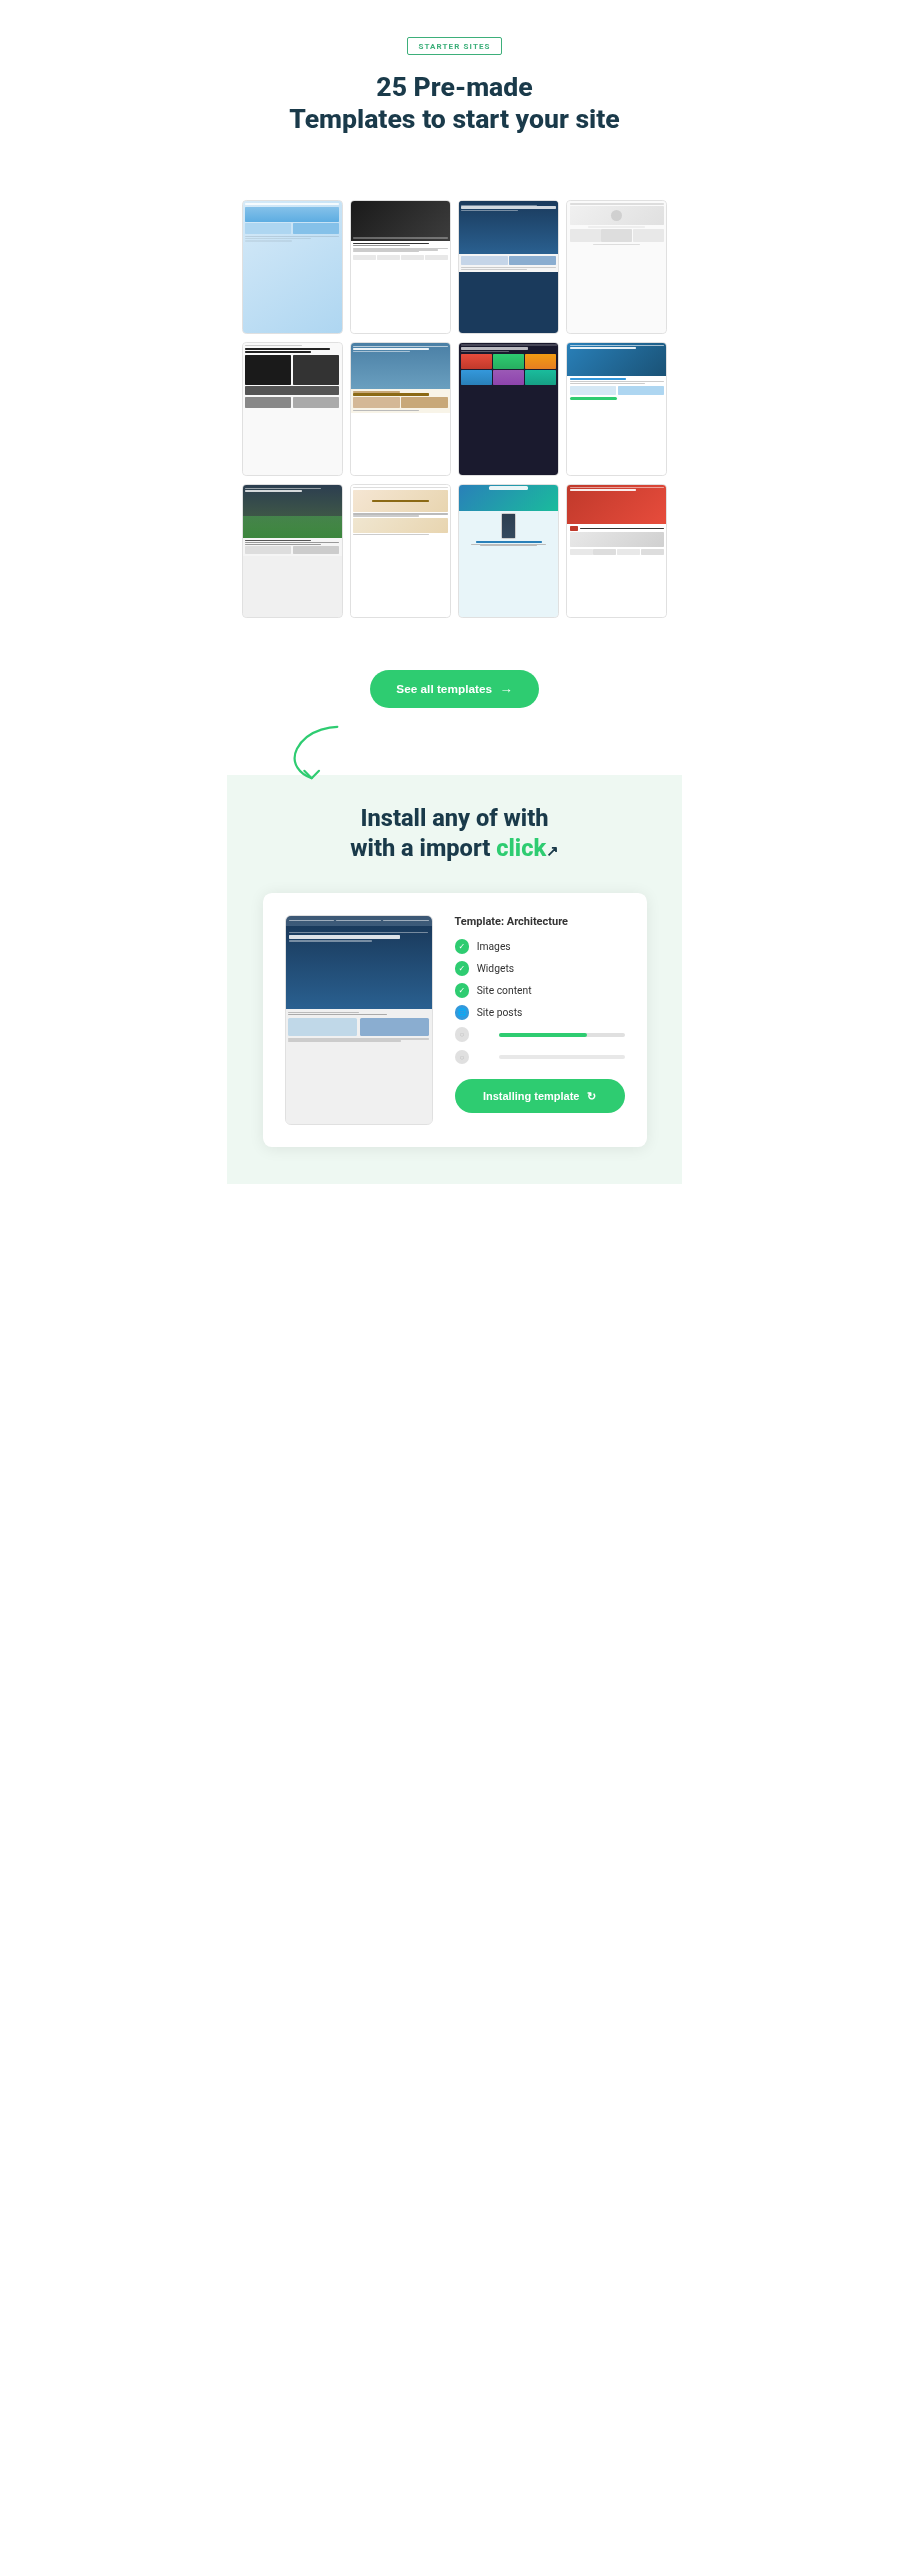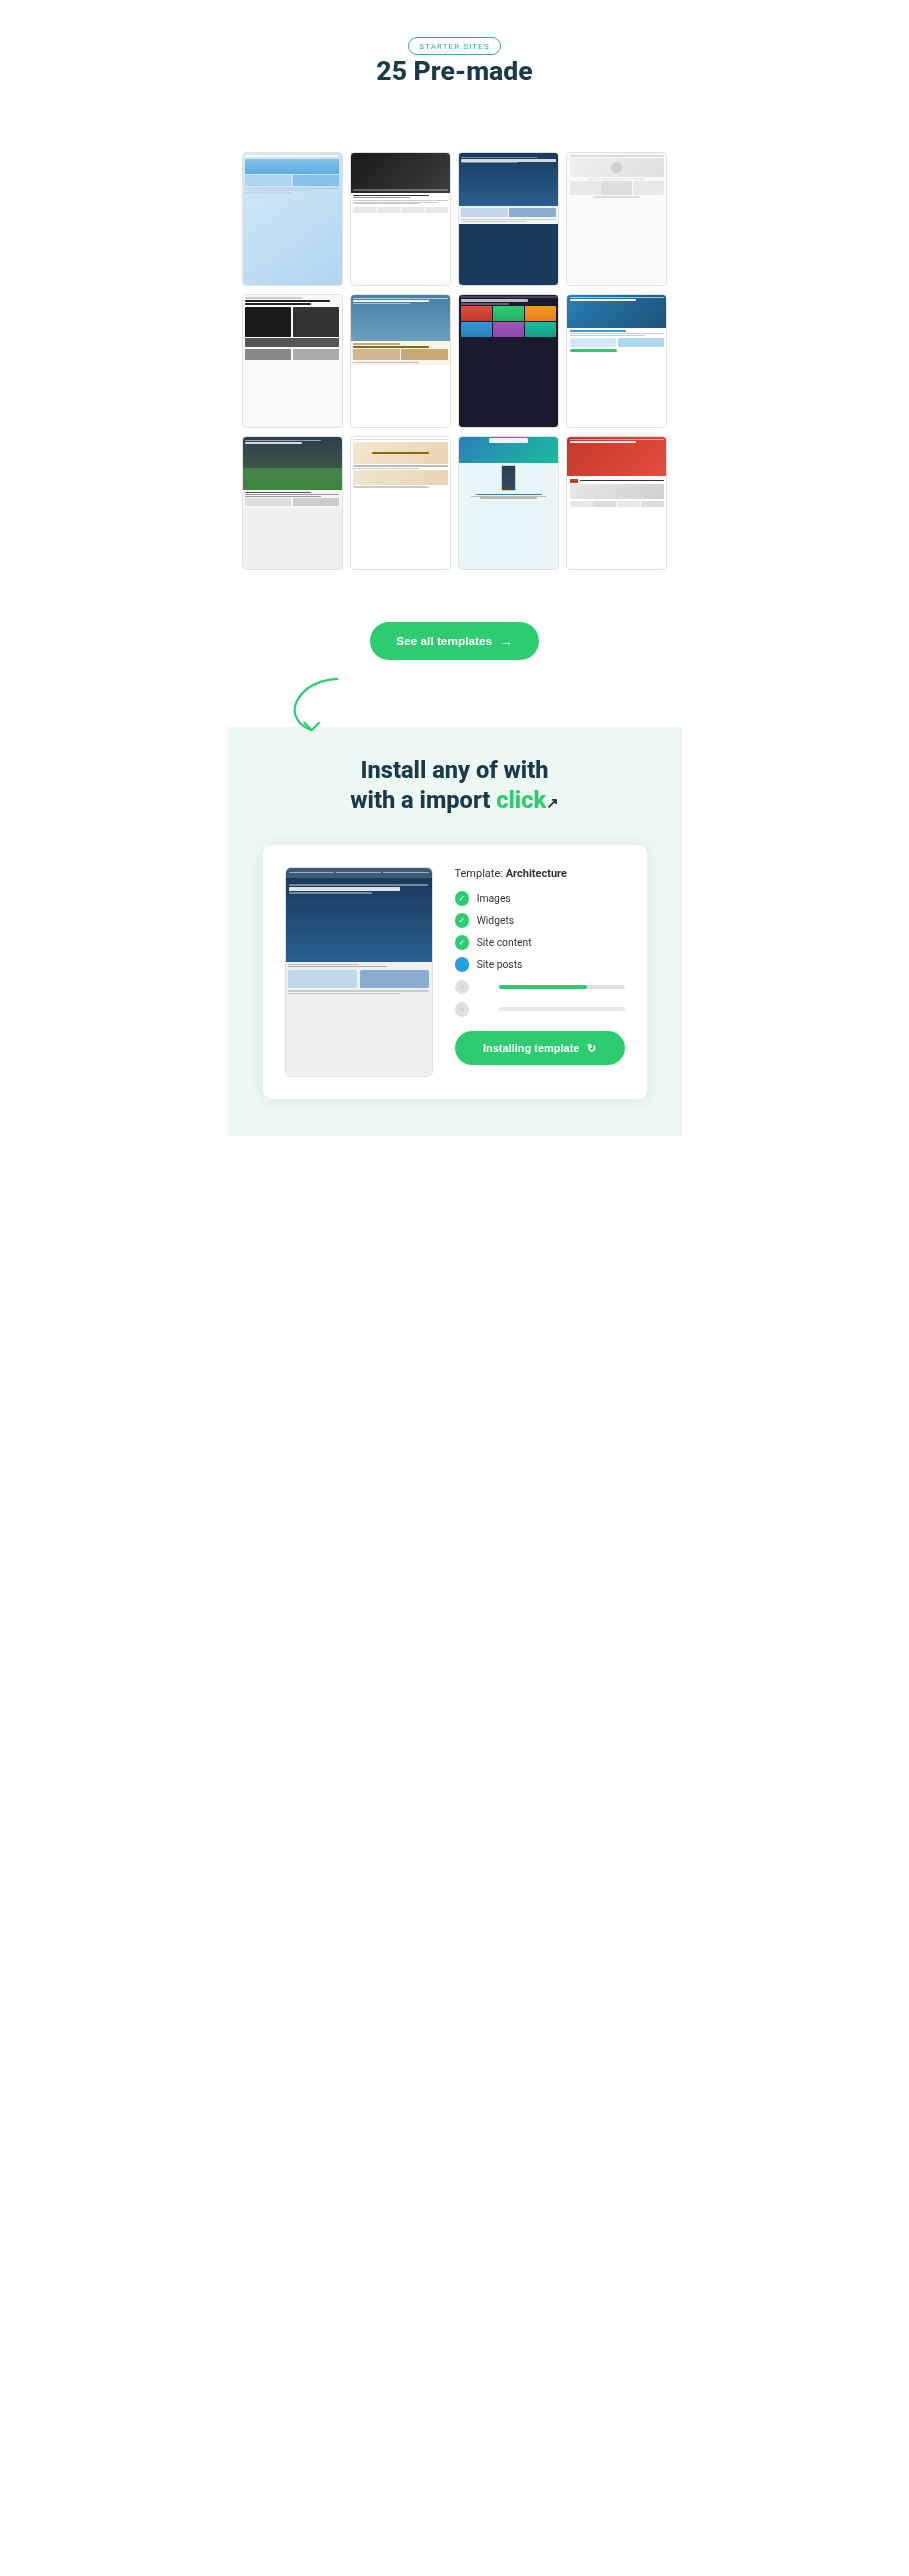--- a/index.html
+++ b/index.html
@@ -15,24 +15,25 @@
       text-align: center;
       padding: 37px 29.5px 29.5px;
       background: #fff;
     }
 
     .starter-badge {
       display: inline-block;
       border: 1.1px solid #3daf7a;
       color: #3daf7a;
       font-size: 8px;
-      font-weight: 400;
+      font-weight: 700;
       letter-spacing: 1.1px;
       padding: 3.7px 10.3px;
-      border-radius: 9px;
+      border-radius: 2px;
+      margin-bottom: 16px;
     }
 
     .hero-title {
       font-size: 26.6px;
       font-weight: 800;
       color: #1a3a4a;
       line-height: 1.2;
       margin-bottom: 13.3px;
     }
 
@@ -164,21 +165,21 @@
       gap: 7.4px;
     }
 
     .template-label {
       font-size: 11px;
       color: #333;
       margin-bottom: 3.7px;
     }
 
     .template-label span {
-      font-weight: 400;
+      font-weight: 700;
     }
     .template-label strong {
       font-weight: 700;
     }
 
     .checklist {
       list-style: none;
       display: flex;
       flex-direction: column;
       gap: 7.4px;
@@ -252,20 +253,21 @@
     
     .tc { width: 100%; height: 100%; overflow: hidden; position: relative; }
   </style>
 </head>
 <body>
 
 <div class="hero-section">
   <div class="starter-badge">STARTER SITES</div>
   <h1 class="hero-title">
     <span>25 Pre-made</span><br>
+    <span>Templates to start your site</span>
   </h1>
 </div>
 
 <div class="templates-section">
   <div class="templates-grid">
 
     <div class="template-card">
       <div class="tc" style="background: linear-gradient(145deg, #d6eaf8 0%, #aed6f1 100%);">
         <div style="padding:2.2px;">
           <div style="height:2.2px;background:#fff;border-radius:0.7px;margin-bottom:1.5px;opacity:0.8;"></div>

